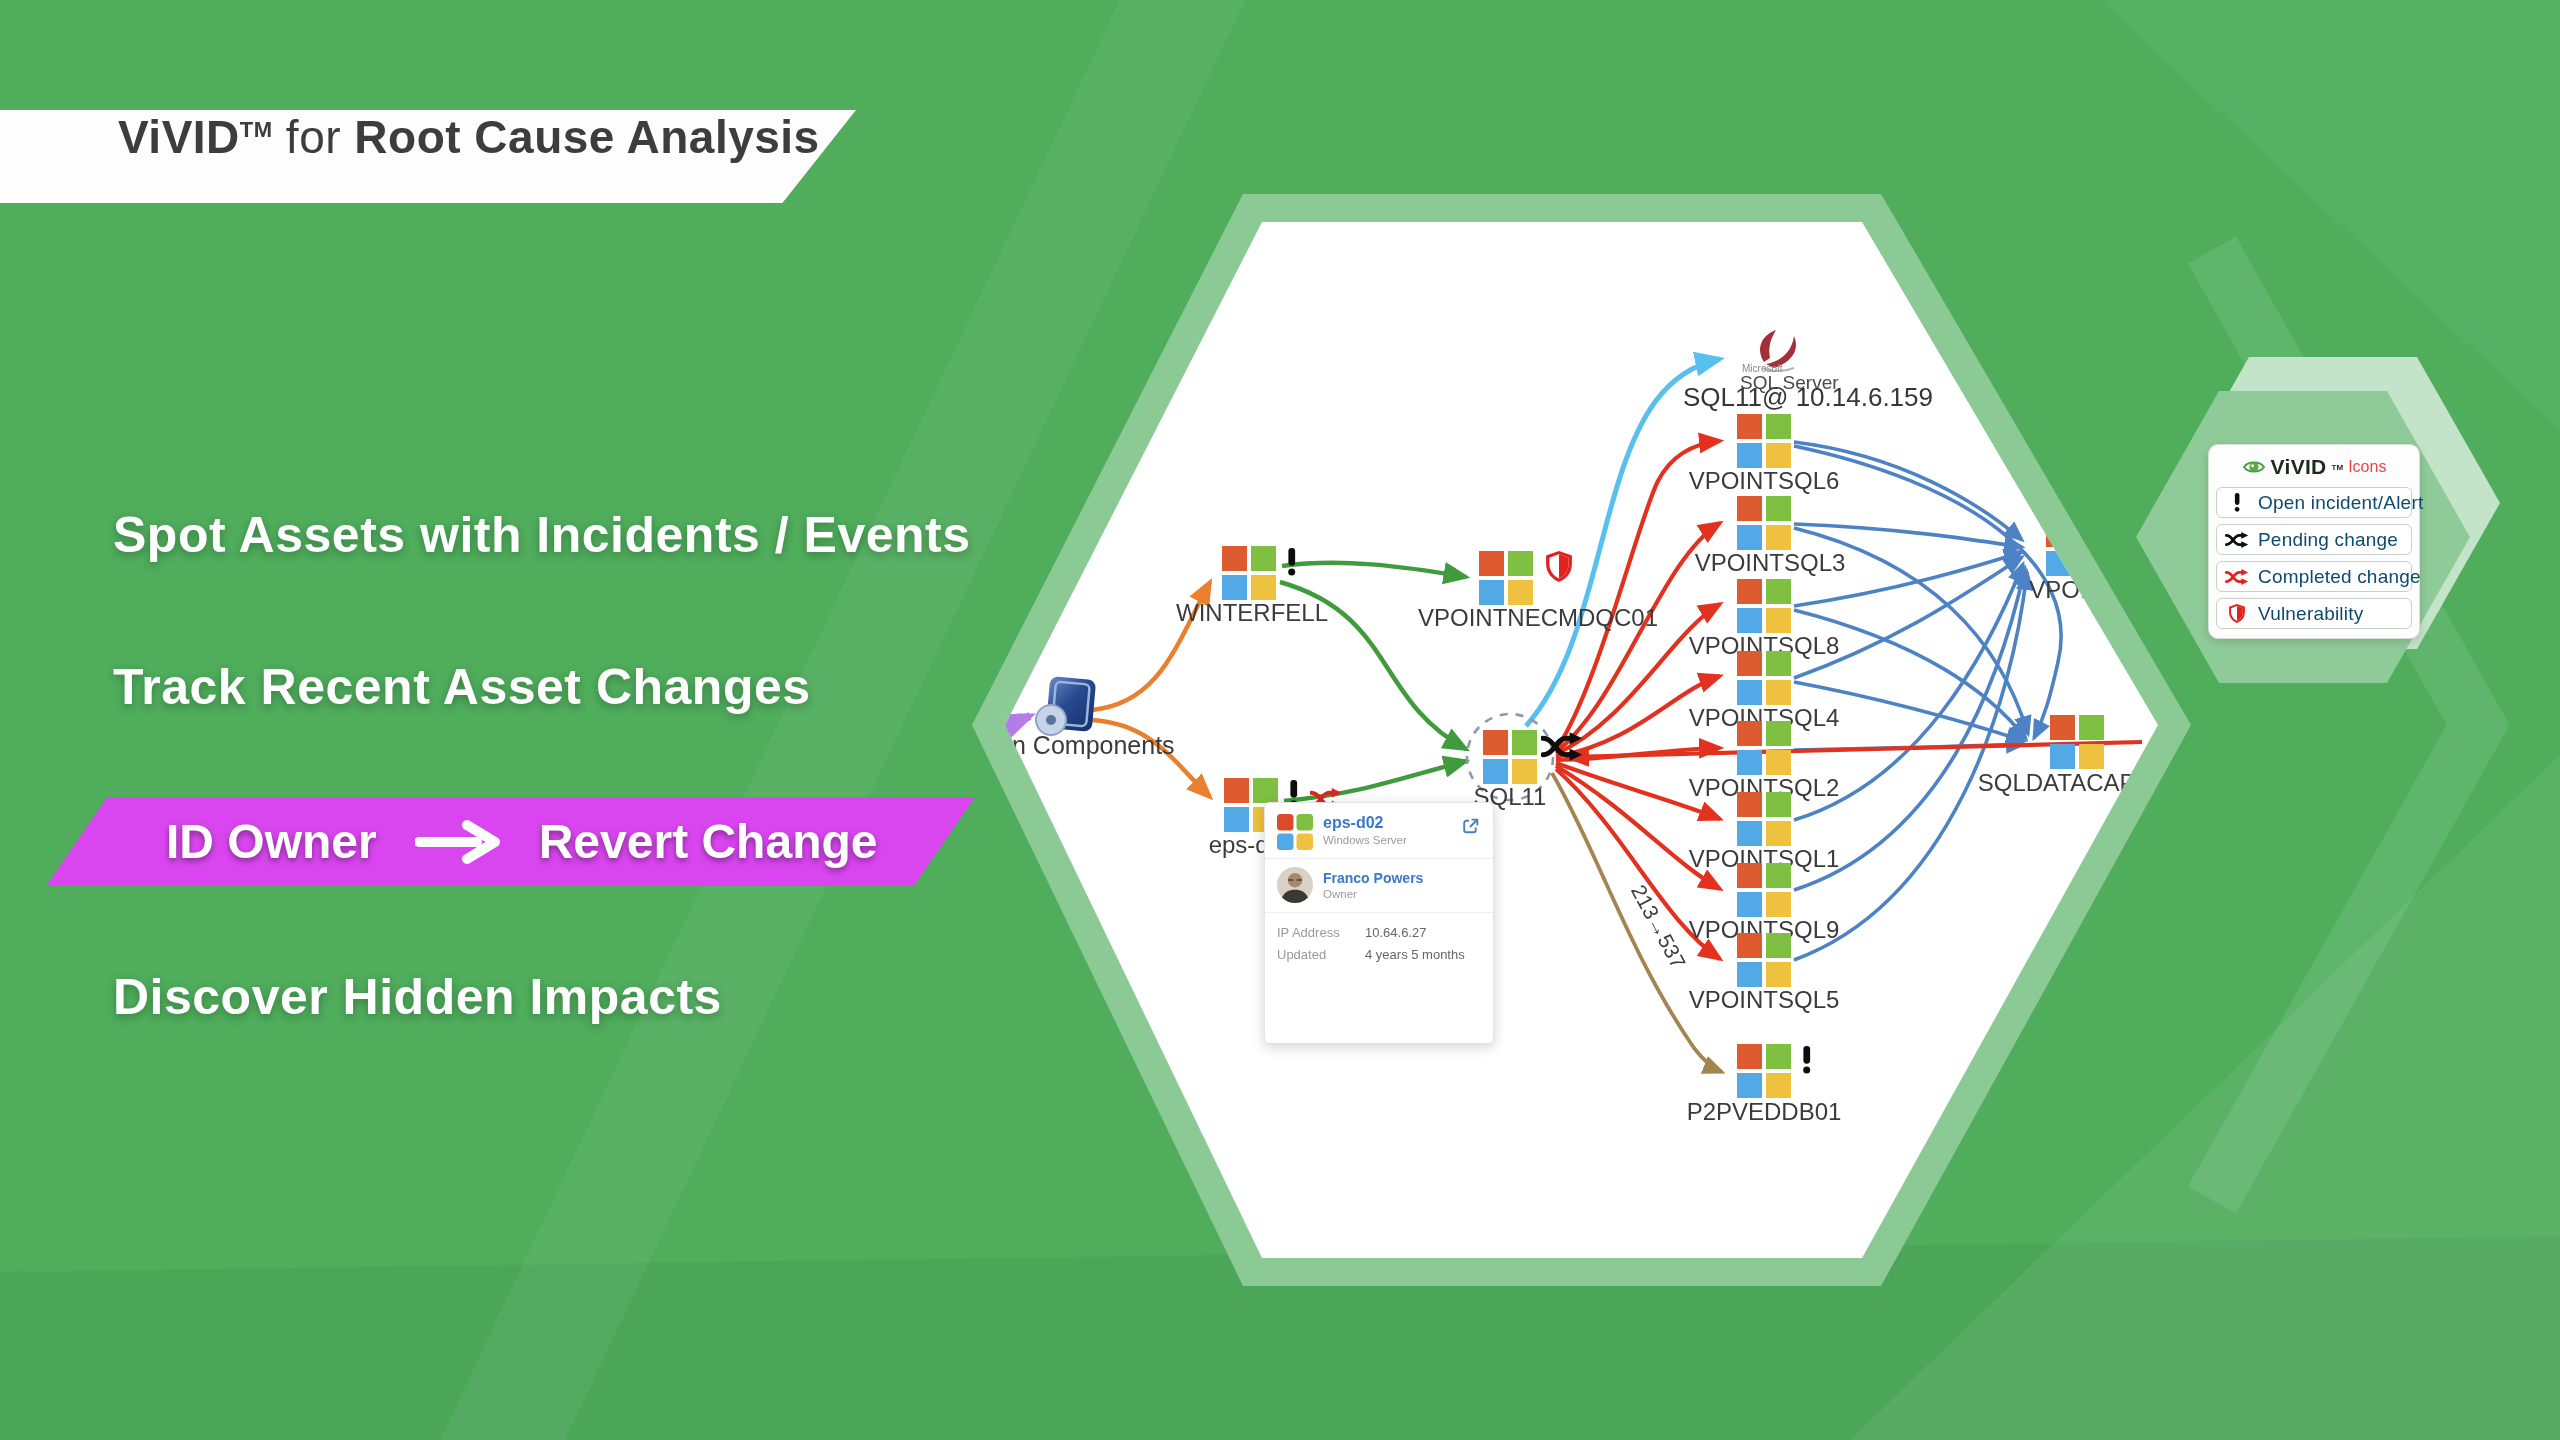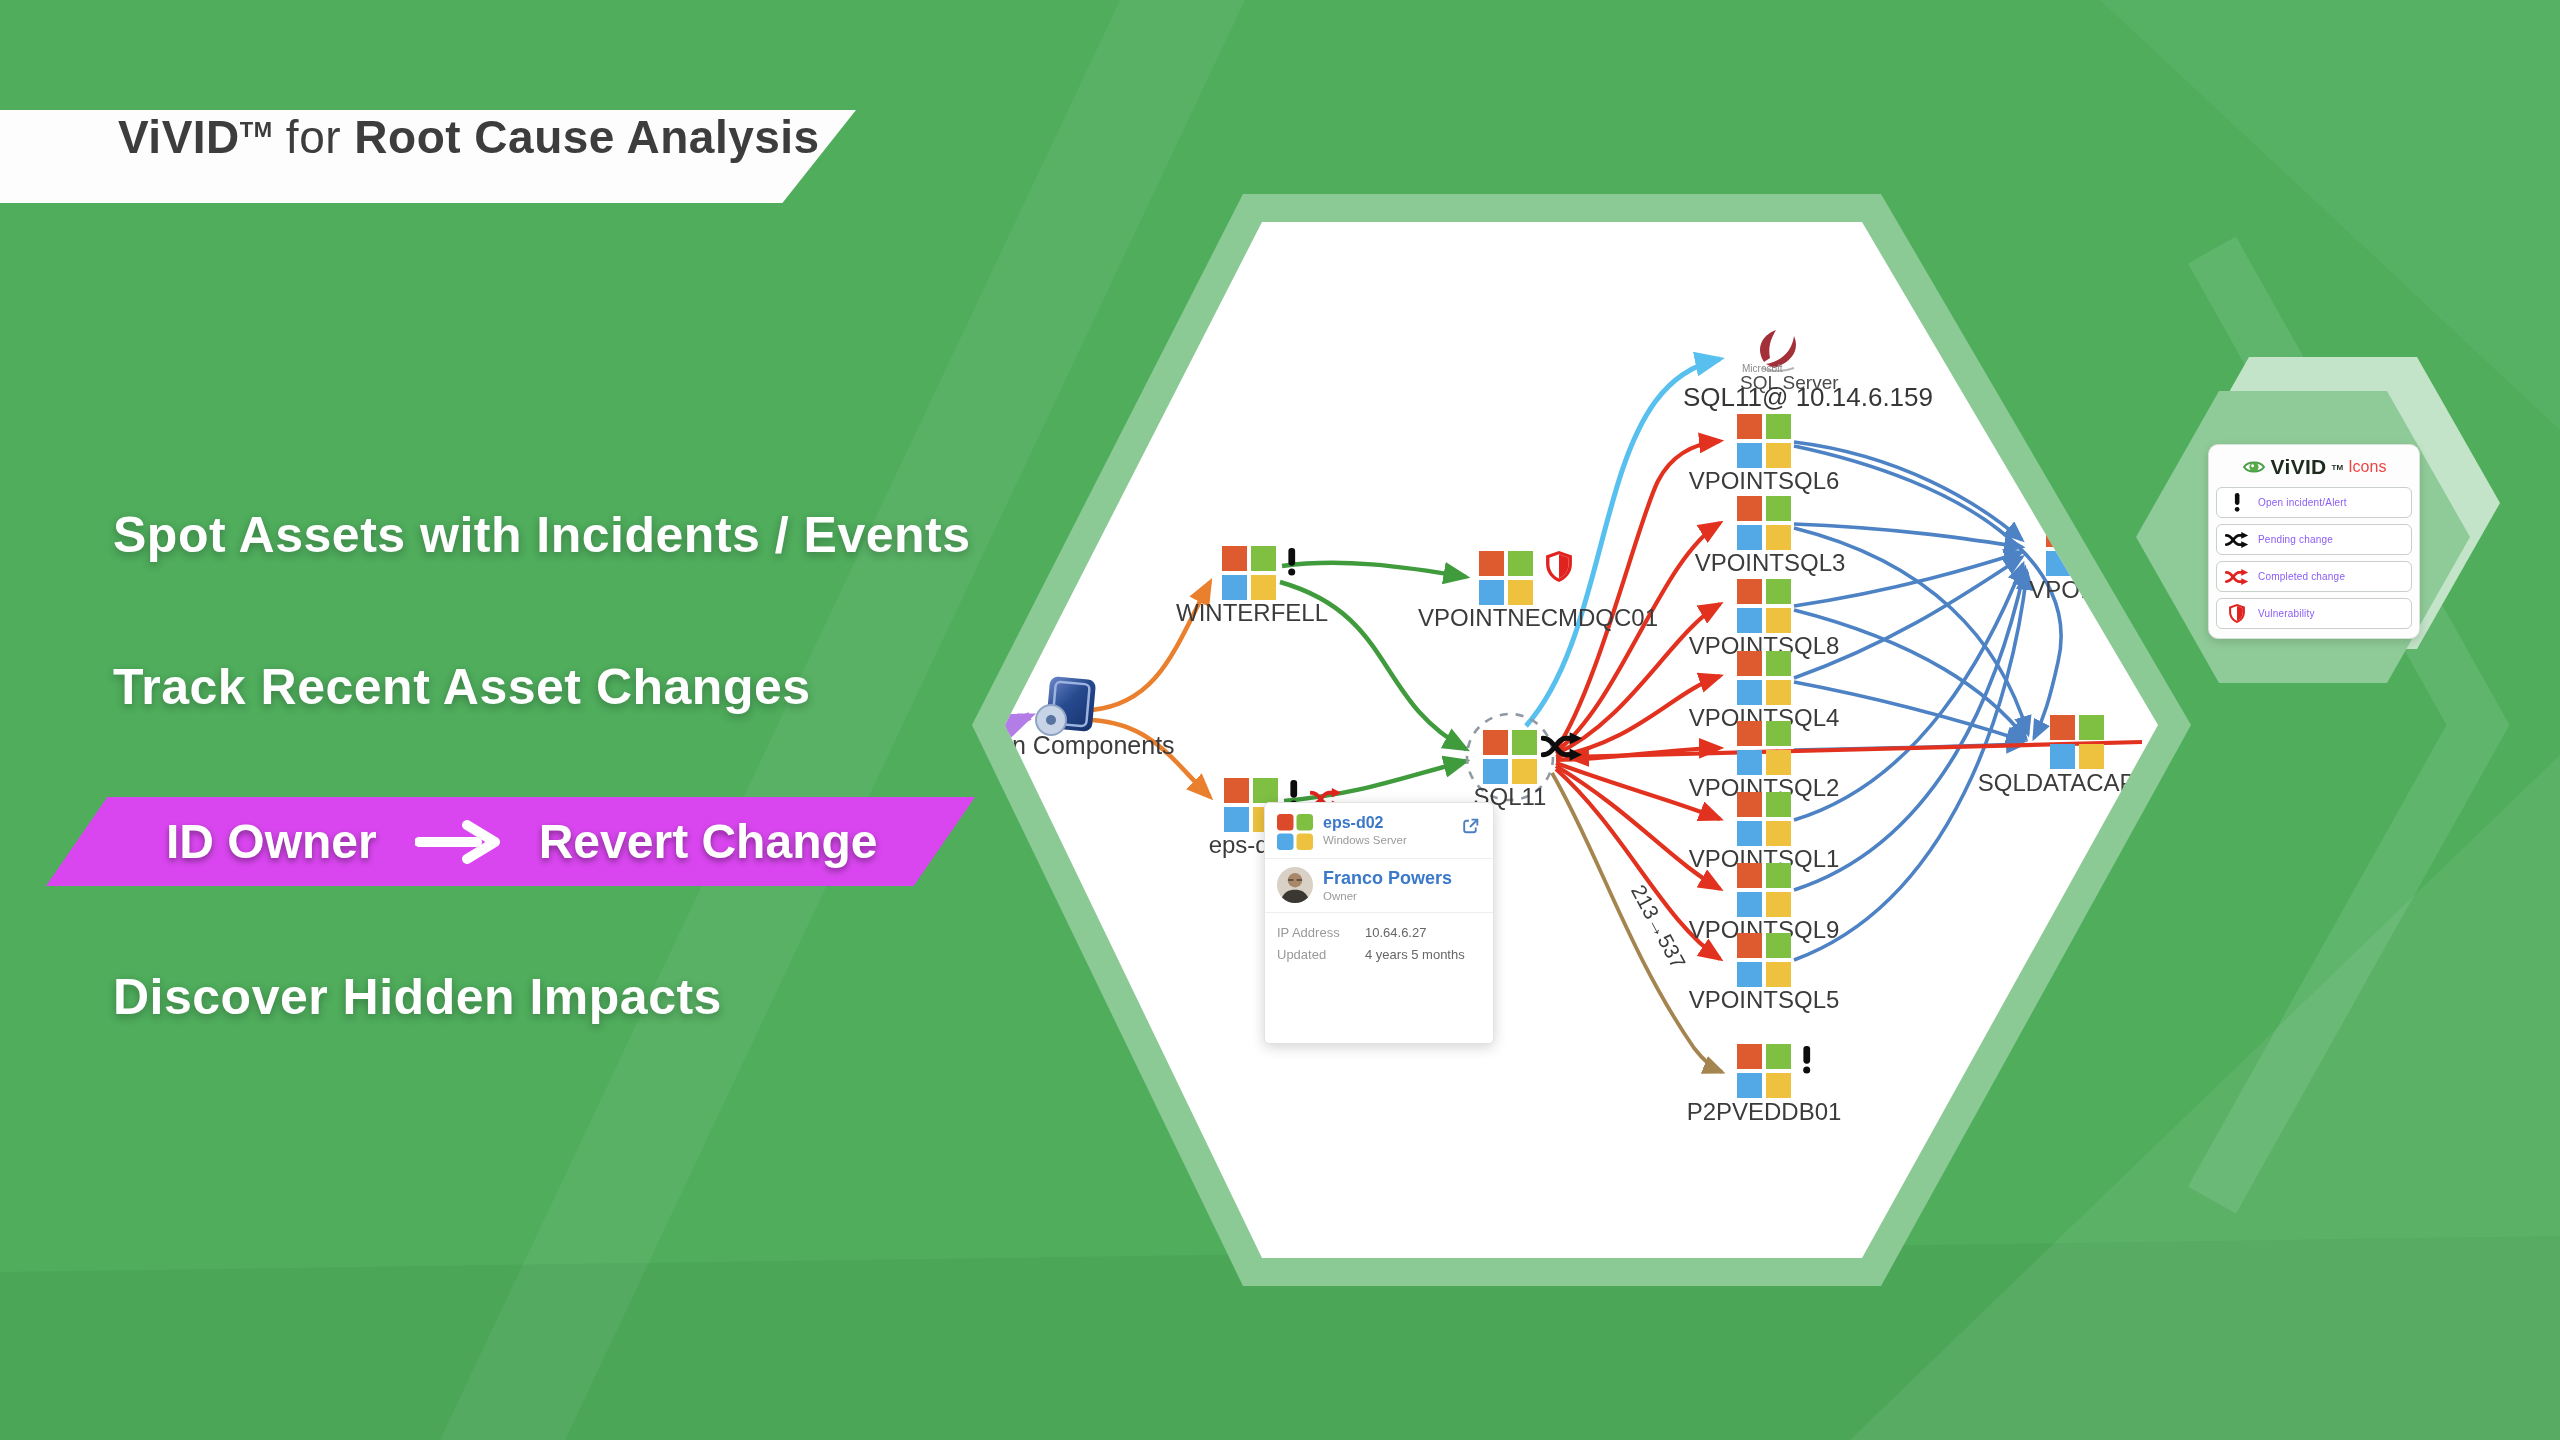--- a/index.html
+++ b/index.html
@@ -47,21 +47,21 @@
     border:1px solid #d8e2d8;border-radius:10px;box-shadow:0 3px 10px rgba(0,0,0,.15);
     padding:8px 7px 9px 7px;}
   .legend .lhd{display:flex;align-items:center;justify-content:center;gap:5px;margin:2px 0 8px 0;
     color:#1d2a1d;}
   .legend .lhd .brand{font-size:21px;font-weight:bold;letter-spacing:.3px;}
   .legend .lhd sup{font-size:8px;font-weight:bold;}
   .legend .lhd .suffix{font-size:16px;color:#ef4444;}
   .legend .row{display:flex;align-items:center;gap:9px;background:#fff;border:1px solid #c9cfc9;
     border-radius:6px;height:29px;padding:0 8px;margin-top:6px;}
   .legend .row:first-of-type{margin-top:0;}
-  .legend .row .lbl{font-size:10px;color:#8b5cf6;letter-spacing:.2px;white-space:nowrap;}
+  .legend .row .lbl{font-size:19px;color:#0c4a6e;letter-spacing:.2px;white-space:nowrap;}
   .legend .ic{flex:0 0 24px;display:flex;justify-content:center;}
 </style>
 </head>
 <body>
 
 <div class="stage">
 
 <svg class="scene" width="2560" height="1440" viewBox="0 0 2560 1440">
   <defs>
     <symbol id="ms" viewBox="0 0 54 54">
@@ -318,21 +318,21 @@
             </clipPath>
           </defs>
       <g clip-path="url(#avc)">
         <rect width="34" height="34" fill="#d9d0c6"></rect>
         <path d="M4,31 C6,23.5 11.5,21.5 17,21.5 C22.5,21.5 28,23.5 30,31 L30,34 L4,34 Z" fill="#3b3733"></path>
         <circle cx="17" cy="12.5" r="6.8" fill="#a8876a"></circle>
         <path d="M10.5,12.3 h5 M18.5,12.3 h5" stroke="#4b4239" stroke-width="1.6"></path>
       </g>
     </svg>
     <div class="nm">
-      <div class="name" style="font-size:18px">Franco Powers</div>
+      <div class="name" style="font-size:14px">Franco Powers</div>
       <div class="sub">Owner</div>
     </div>
   </div>
   <div class="kv">
     <div class="k">IP Address</div>
     <div class="v">10.64.6.27</div>
     <div class="k">Updated</div>
     <div class="v">4 years 5 months</div>
   </div>
 </div>

